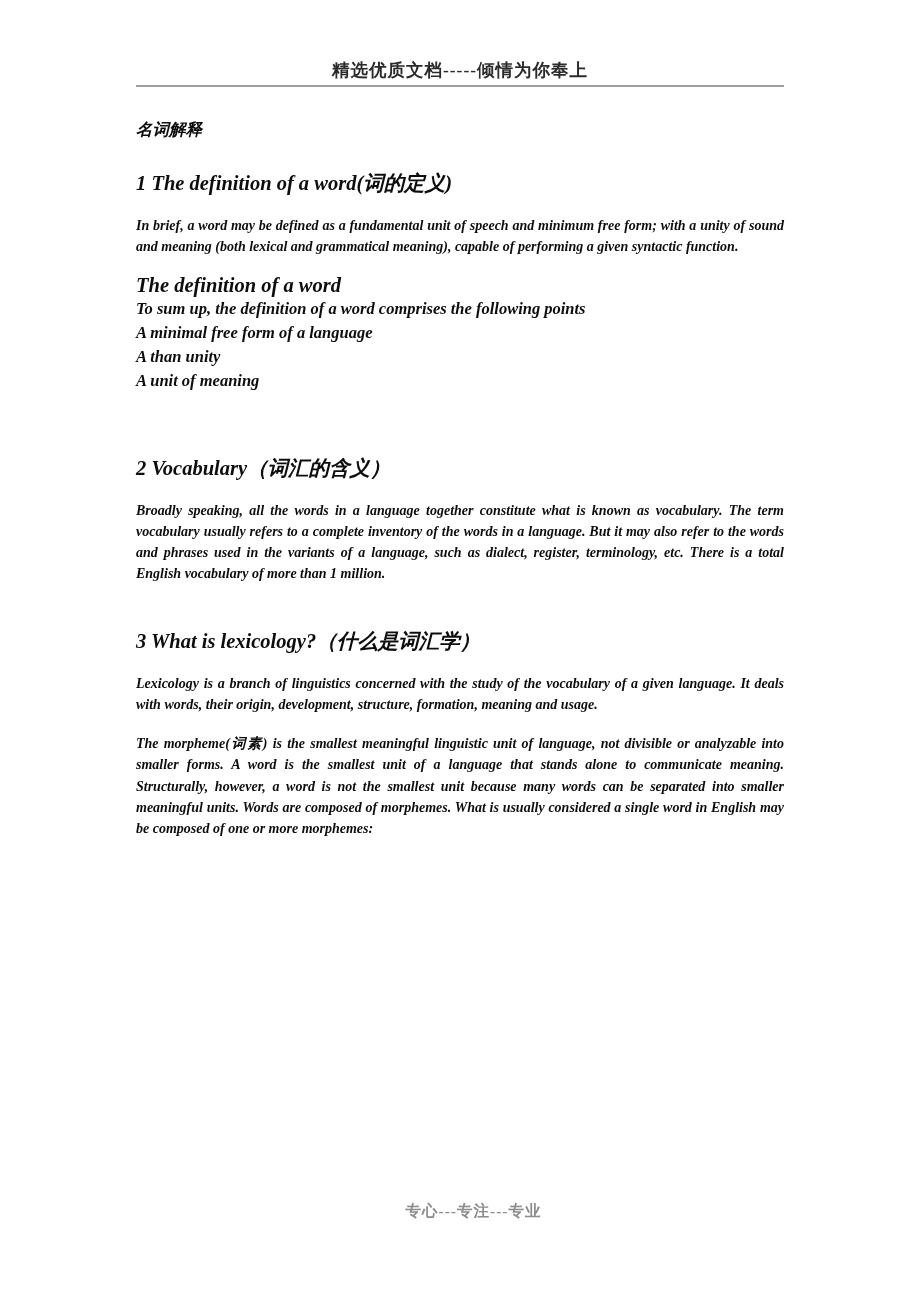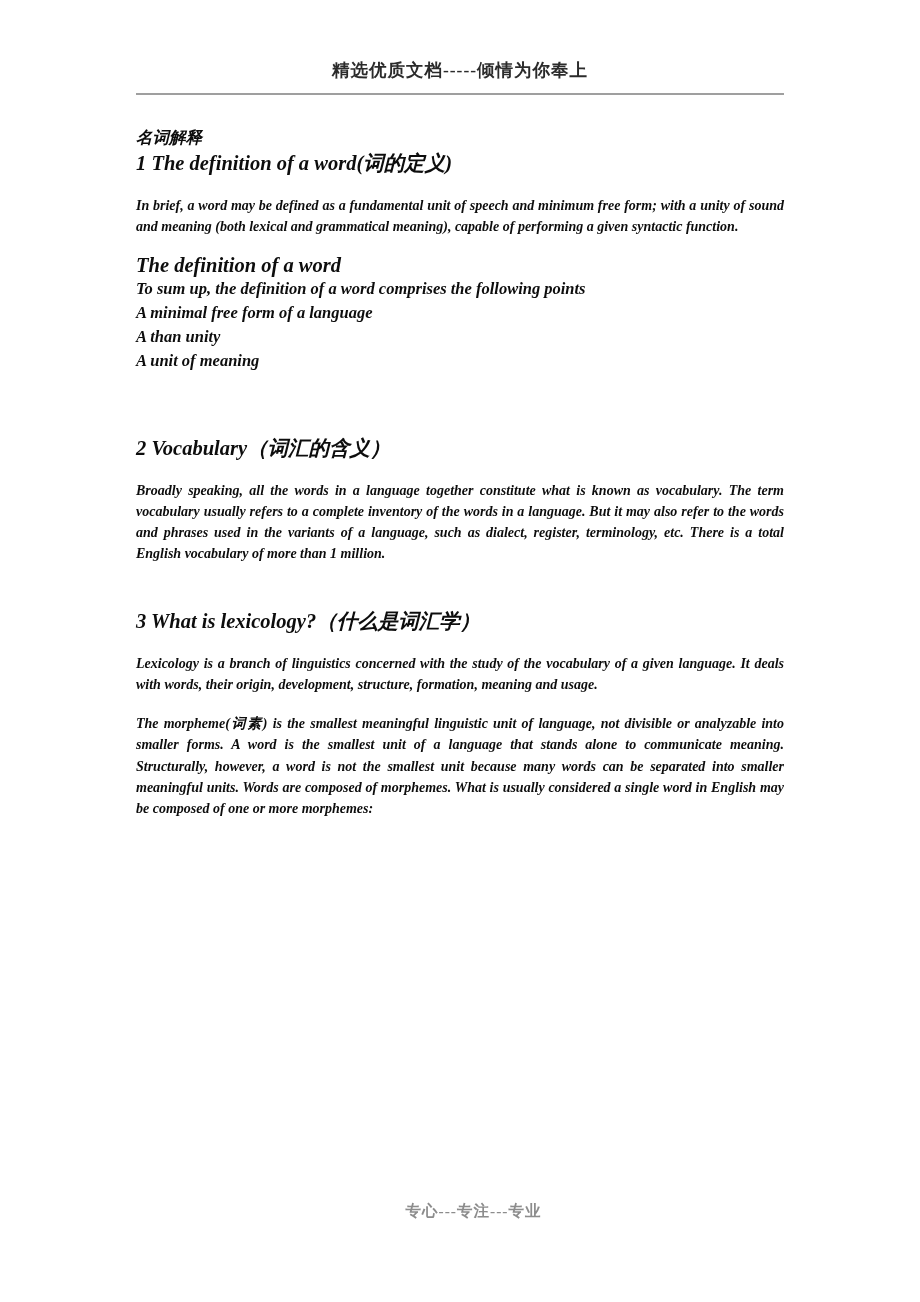--- a/index.html
+++ b/index.html
@@ -14,41 +14,41 @@
     overflow: hidden;
   }
   .doc-header {
     width: 648px;
     margin: 58px auto 0 auto;
     text-align: center;
     font-weight: bold;
     font-size: 17.5px;
     color: #2b2b2b;
     letter-spacing: 1px;
-    padding-bottom: 11px;
+    padding-bottom: 3px;
     border-bottom: 2px solid #9f9f9f;
   }
   .content {
     width: 648px;
     margin: 0 auto;
     color: #0d0d0d;
     font-weight: bold;
     font-style: italic;
   }
   .intro-label {
     margin-top: 32px;
     font-size: 16.5px;
   }
   .sec-heading {
     font-size: 20.5px;
     font-weight: bold;
     font-style: italic;
     color: #0d0d0d;
   }
-  .h1a { }
+  .h1a { margin-top: 28px; }
   .h1b { margin-top: 16px; }
   .h2  { margin-top: 60px; }
   .h3  { margin-top: 42px; }
   .h4  { margin-top: 42px; }
   .body-para {
     margin-top: 18px;
     font-size: 14px;
     line-height: 1.52;
     text-align: justify;
   }

